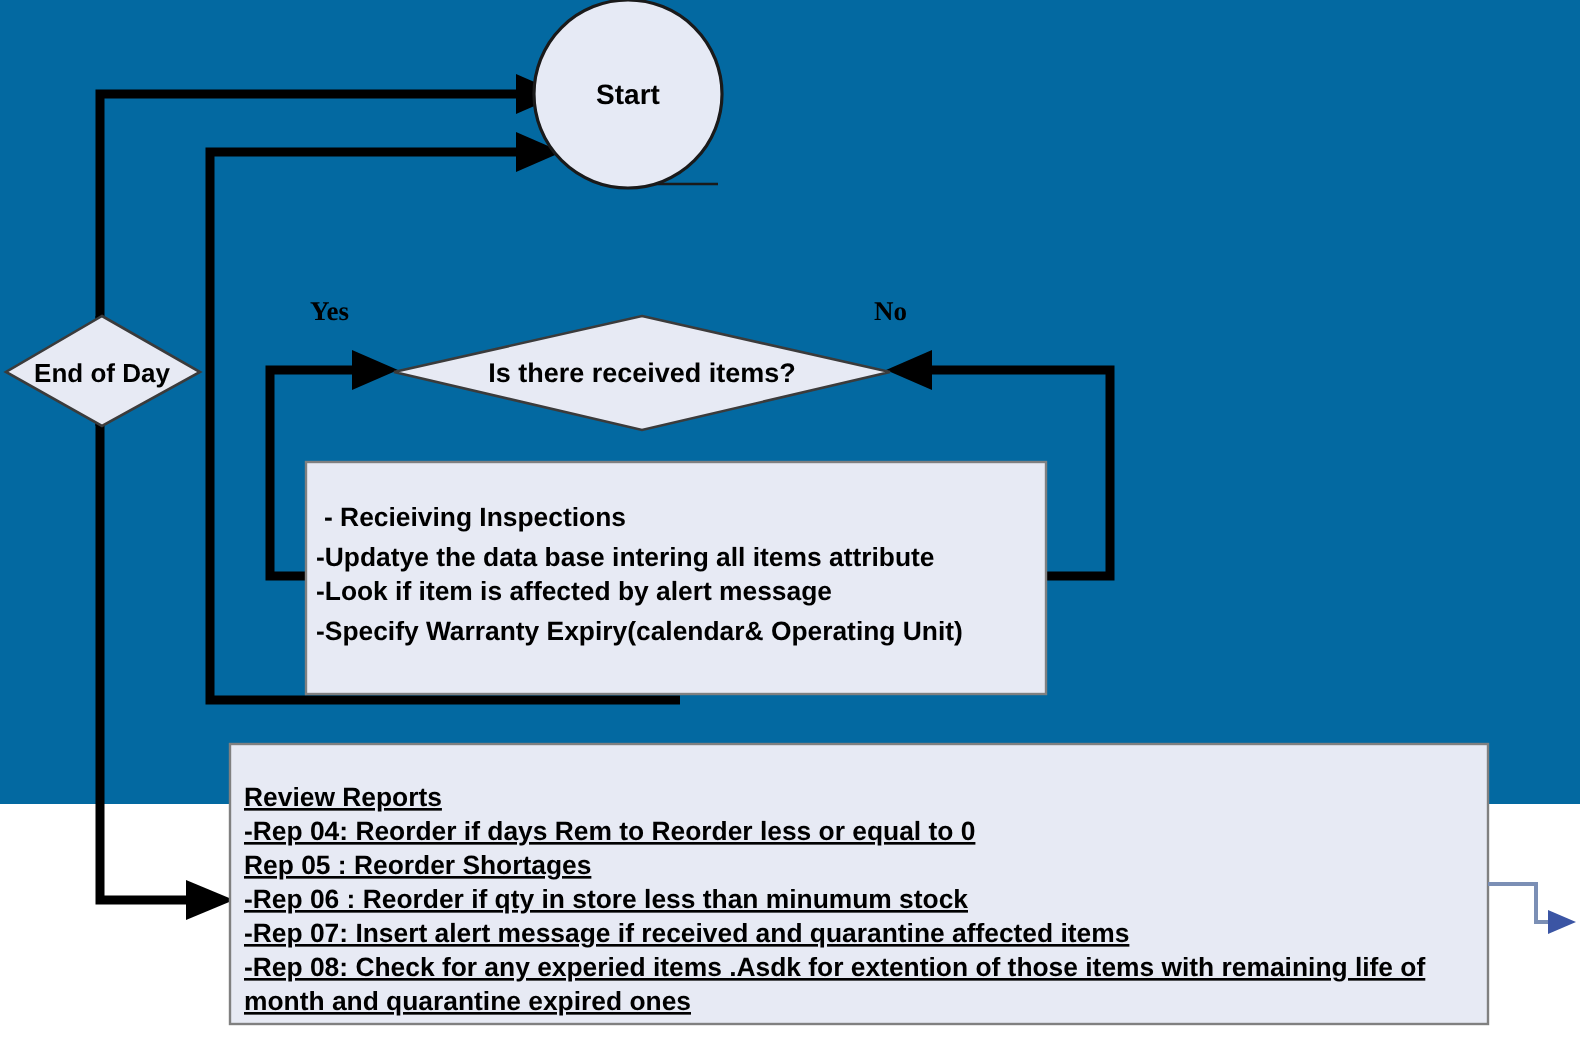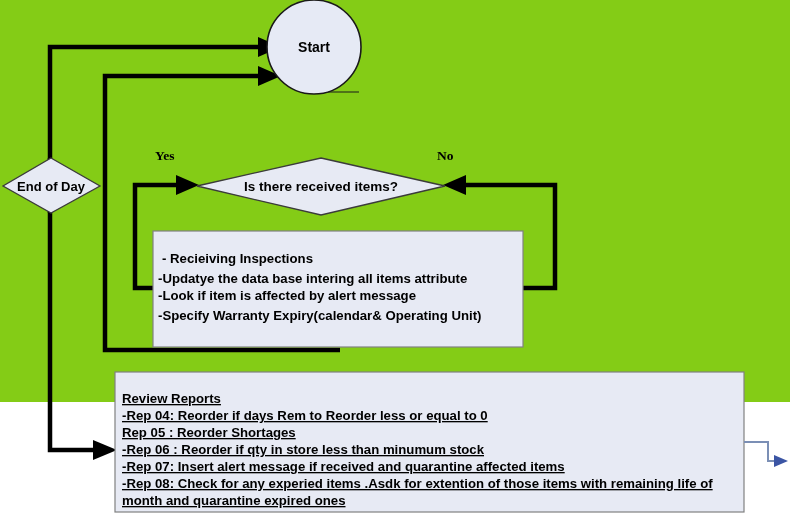--- a/index.html
+++ b/index.html
@@ -11,21 +11,21 @@
   body {
     width: 790px;
     height: 521px;
     overflow: hidden;
     font-family: "Liberation Sans", sans-serif;
   }
   #flowchart-root {
     position: relative;
     width: 790px;
     height: 402px;
-    background: #84cc16;
+    background: #0369a1;
   }
   svg.diagram {
     position: absolute;
     top: 0;
     left: 0;
     width: 790px;
     height: 521px;
   }
   
   .shape-fill {

